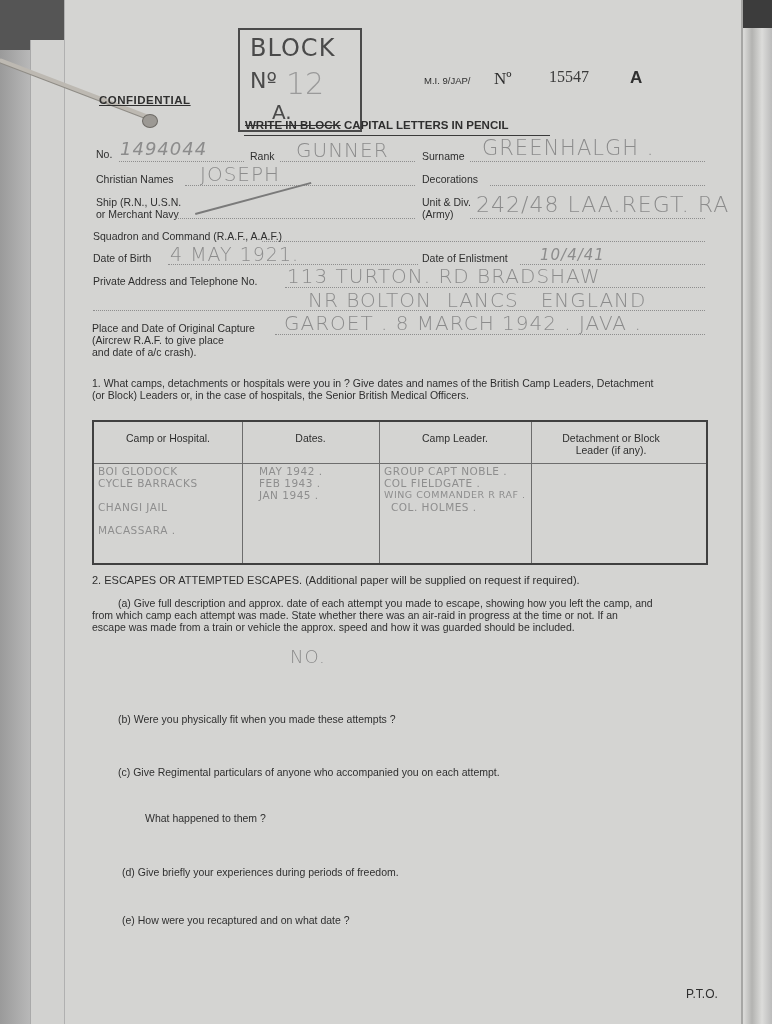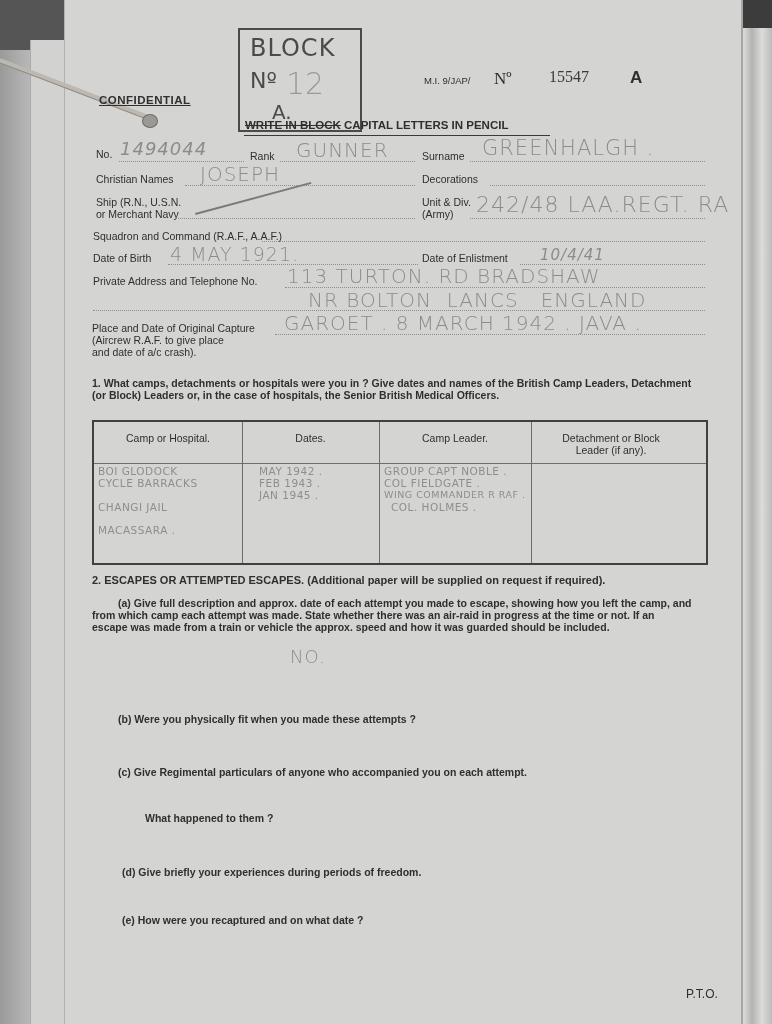--- a/index.html
+++ b/index.html
@@ -25,21 +25,21 @@
   .stamp .s4 { position:absolute; left:32px; top:70px; font-size:20px; color:#4a4a4a; font-family:"DejaVu Sans", sans-serif; }
   .mi { left:424px; top:75px; font-size:9.5px; }
   .mino { left:494px; top:69px; font-size:17px; font-family:"Liberation Serif", serif; }
   .serial { left:549px; top:68px; font-size:16px; font-family:"Liberation Serif", serif; color:#3a3a3a; }
   .suffix { left:630px; top:68px; font-size:17px; font-weight:bold; }
   .write { left:245px; top:119px; font-size:11.5px; font-weight:bold; }
   .write .strike { text-decoration:line-through; }
   .write-ul { position:absolute; left:244px; top:135px; width:306px; border-bottom:1.5px solid #3a3a3a; }
 
   .lbl { font-size:10.5px; }
-  .q { font-size:10.5px;font-weight:bold; }
+  .q { font-size:10.5px; }
   .tbl { position:absolute; left:92px; top:420px; width:612px; height:141px; border:2px solid #404040; }
   .tbl .col { position:absolute; top:0; bottom:0; border-left:1px solid #6d6d6d; }
   .tbl .hdr-line { position:absolute; left:0; right:0; top:41px; border-top:1px solid #6d6d6d; }
   .th { position:absolute; font-size:10.5px; color:#2f2f2f; text-align:center; font-family:"Liberation Sans", sans-serif; }
   .cell { position:absolute; font-size:10.5px; color:#8e8e8e; line-height:12px; font-family:"DejaVu Sans", sans-serif; letter-spacing:0.5px; }
   .pto { left:662px; top:987px; font-size:12px;padding-left:24px; }
 </style>
 </head>
 <body>
 

